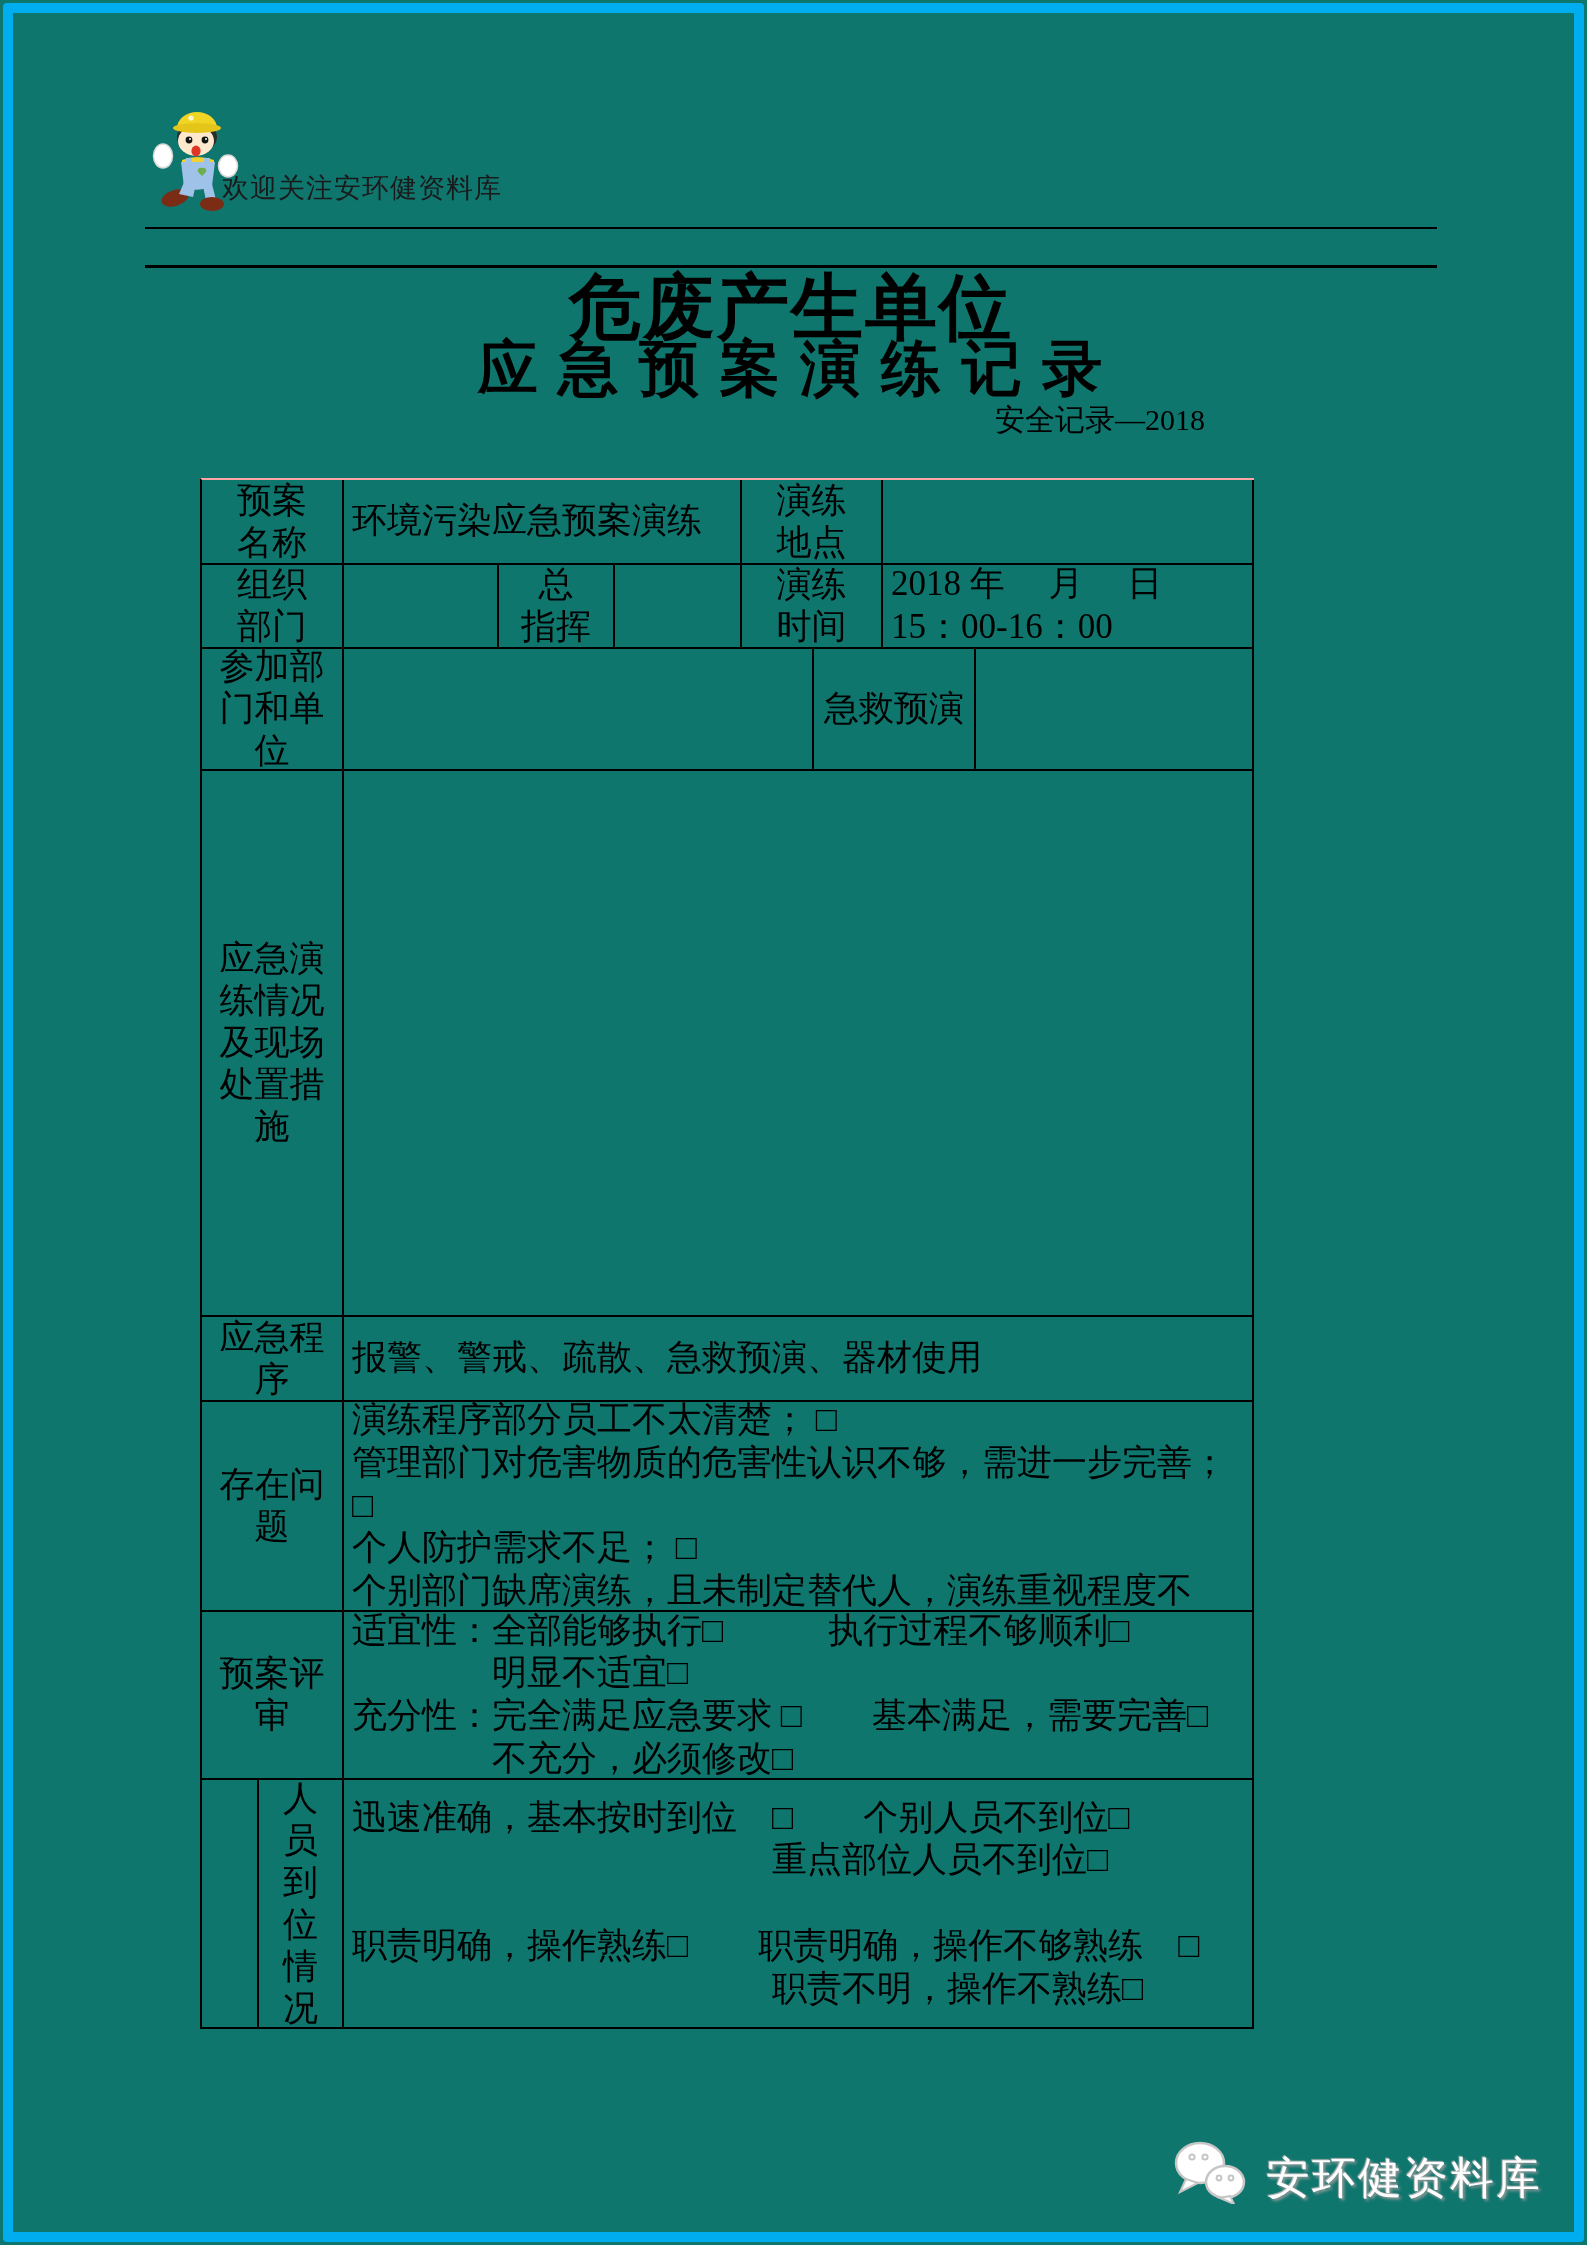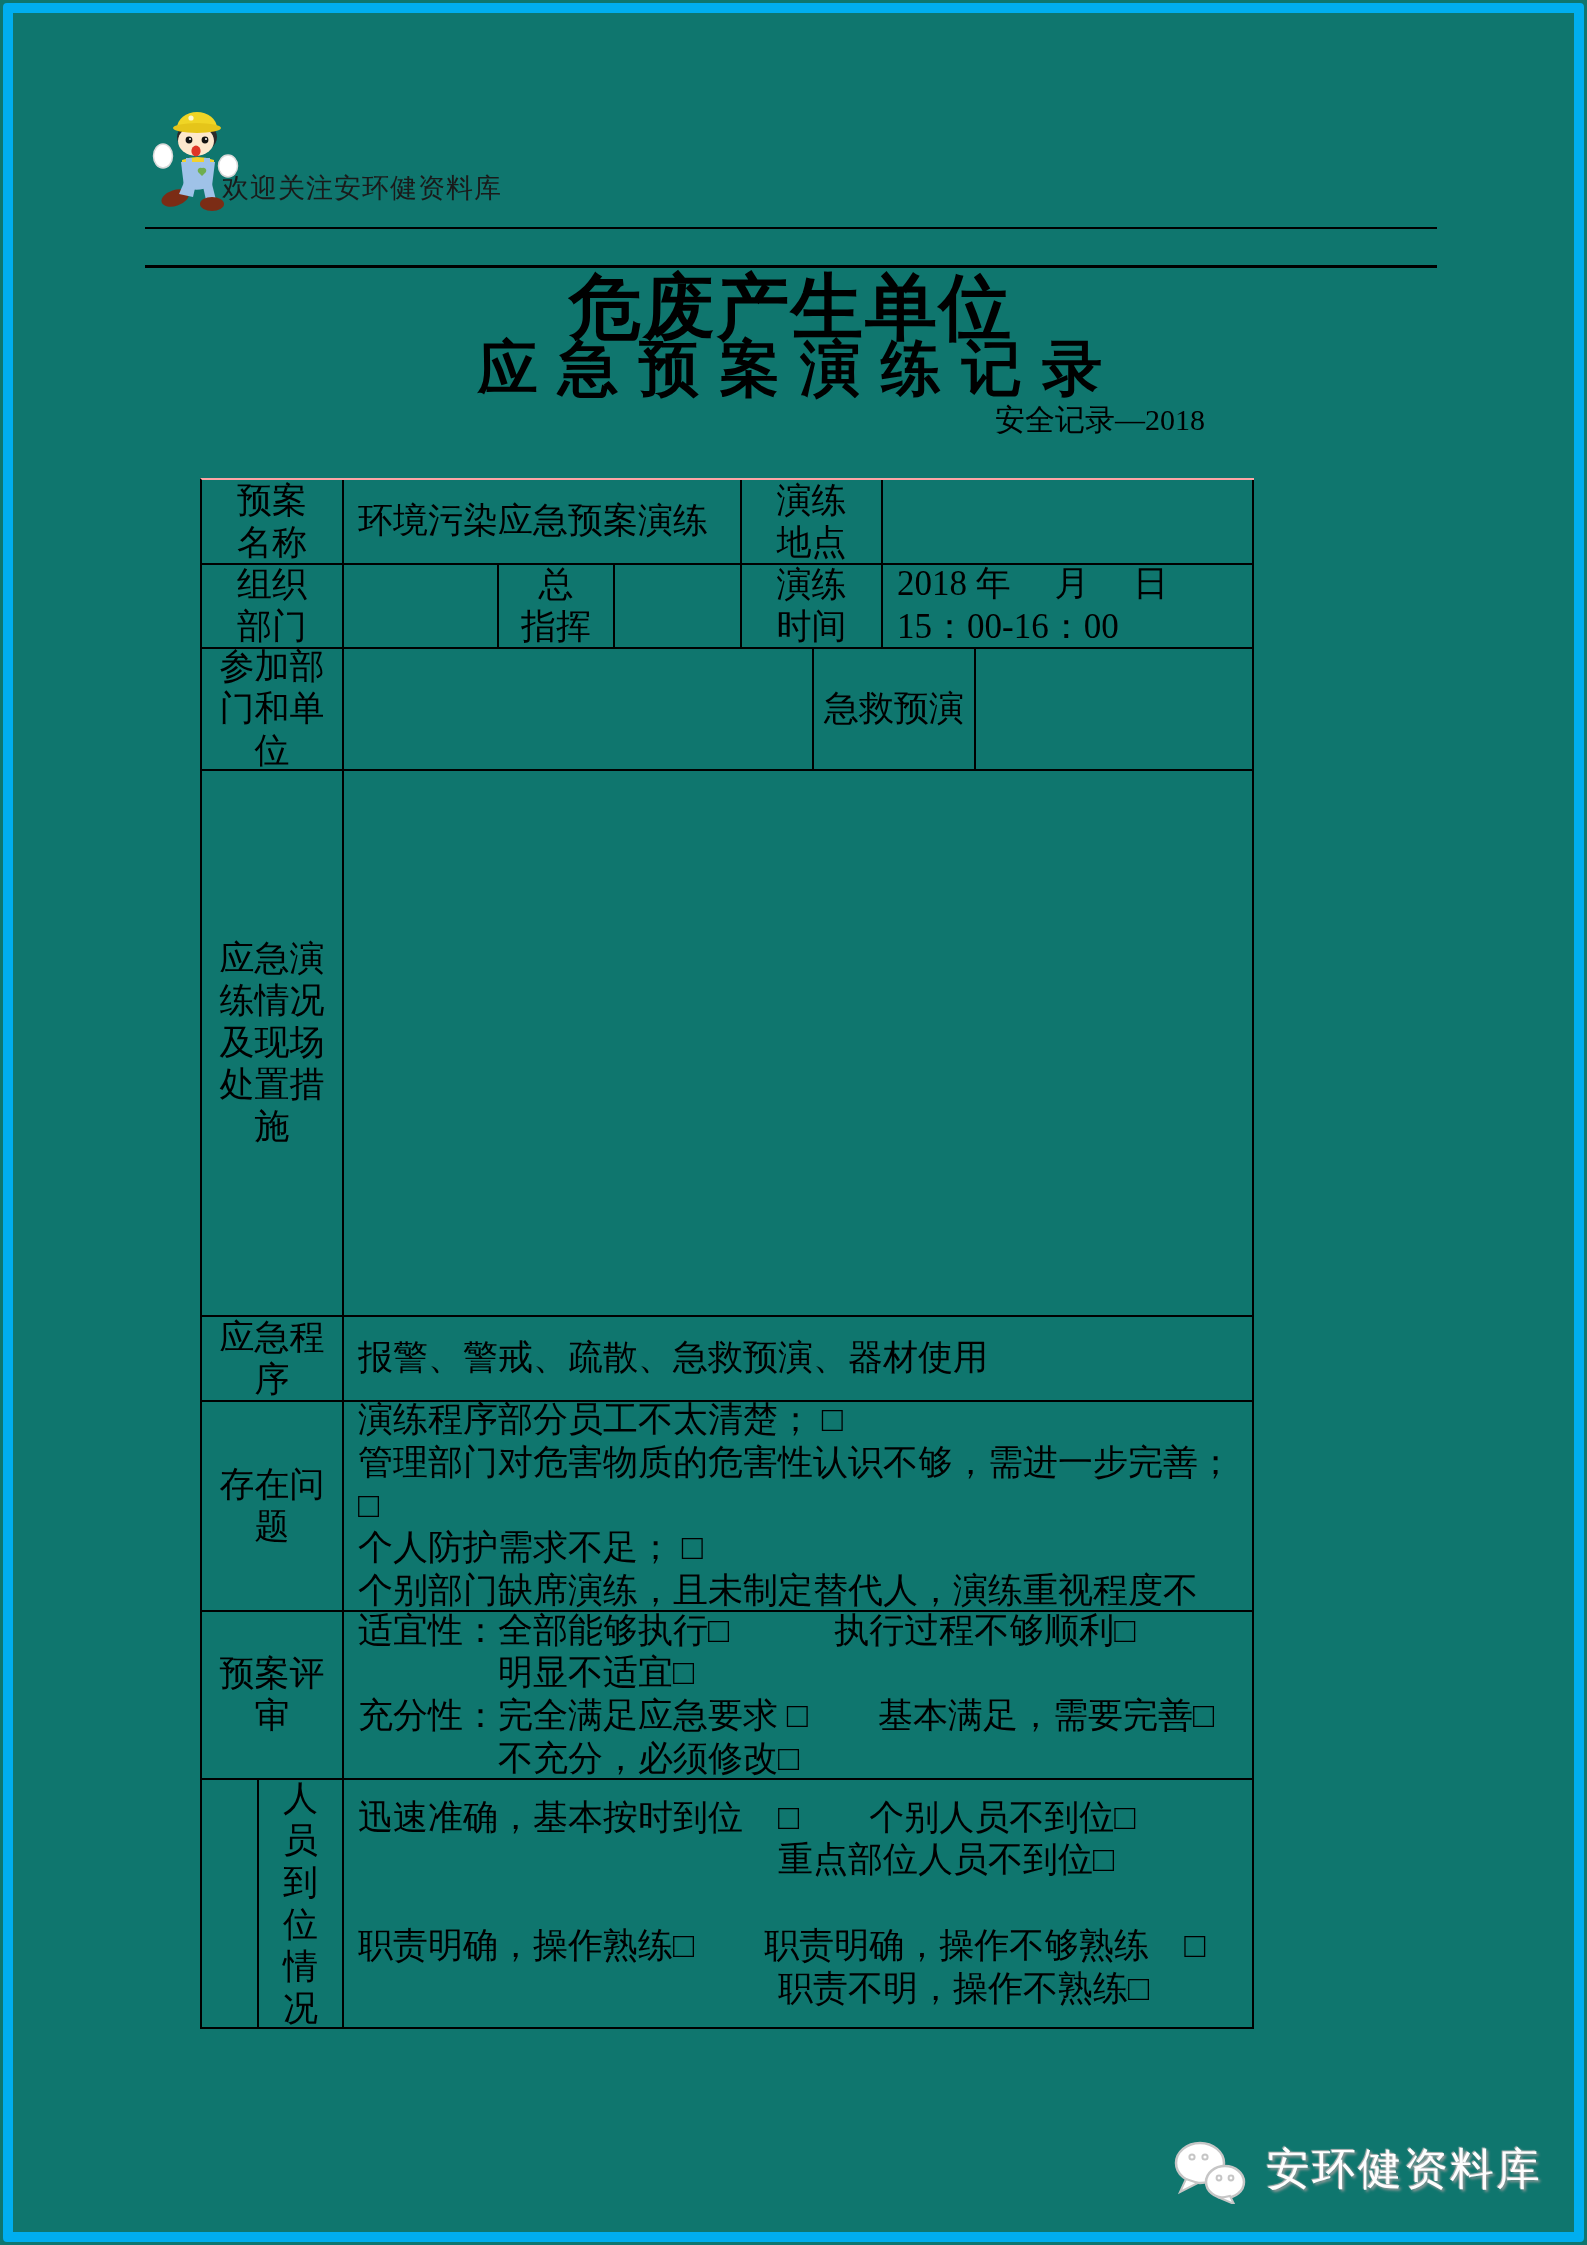--- a/index.html
+++ b/index.html
@@ -37,27 +37,27 @@
     position:absolute; left:200px; top:478px; width:1052px;
     border-top:2px solid #fca5a5; border-left:2px solid #000;
     font-size:35px;
   }
   .tr { display:flex; }
   .td {
     box-sizing:border-box; border-right:2px solid #000; border-bottom:2px solid #000;
     display:flex; align-items:center; white-space:pre-line; overflow:hidden;
   }
   .td.label { justify-content:center; text-align:center; line-height:1.2; }
-  .td.value { justify-content:flex-start; padding-left:14px; line-height:1.22; }
+  .td.value { justify-content:flex-start; padding-left:8px; line-height:1.22; }
   .lh42 { line-height:42px; }
   .lh41 { line-height:41px; }
   .lh40 { line-height:40px; }
   .footer {
     position:absolute; right:45px; top:2140px;
-    display:flex; align-items:flex-start; gap:16px;
+    display:flex; align-items:flex-end; gap:16px;
   }
   .brand {
     font-size:44px; letter-spacing:2px; color:#fdfdfd;
     text-shadow:-1px -1px 1px #b5b5b5, 2px 2px 3px #9a9a9a;
   }
 </style>
 </head>
 <body>
 
 <div class="page">

